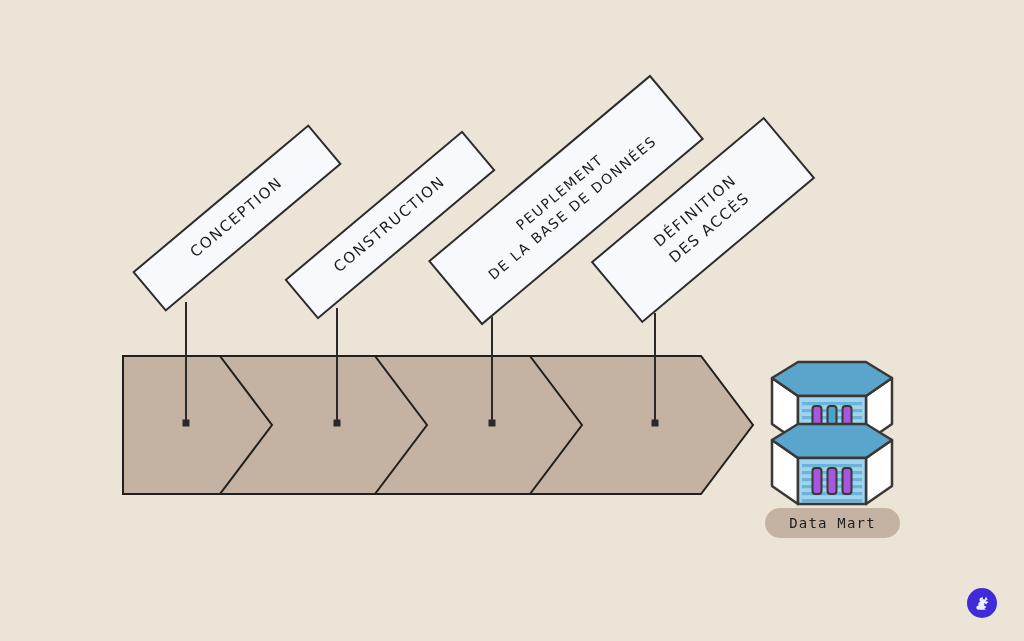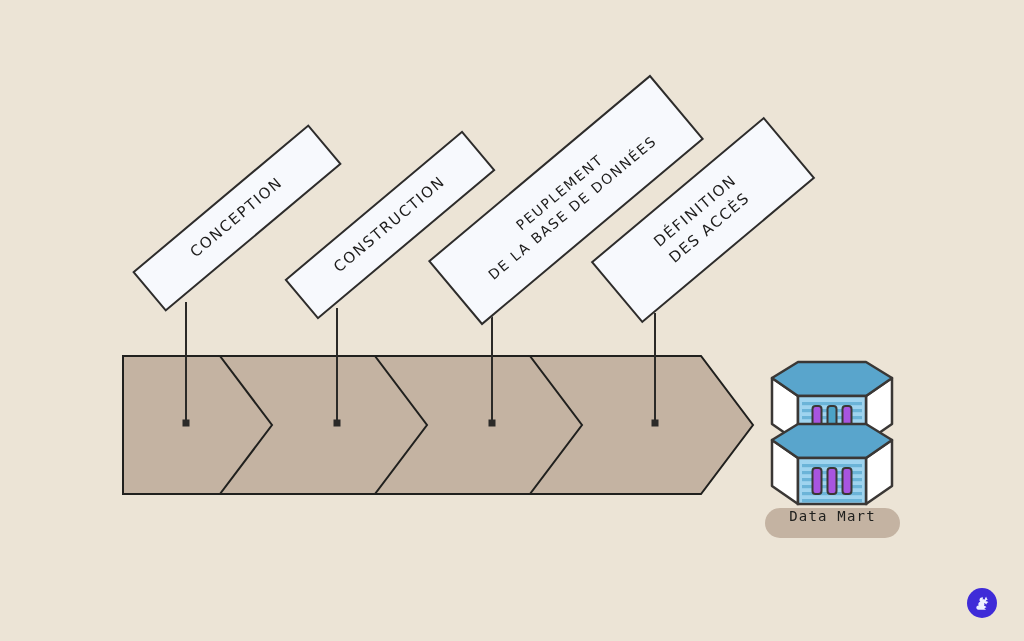--- a/index.html
+++ b/index.html
@@ -48,21 +48,21 @@
     white-space: pre-line;
     user-select: none;
   }
 
   
   .pill {
     position: absolute;
     background: #c4b3a2;
     border-radius: 999px;
     display: flex;
-    align-items: flex-start;
+    align-items: center;
     justify-content: center;
     color: #20201e;
     font-family: "DejaVu Sans Mono", monospace;
     font-size: 14px;
     letter-spacing: 1.2px;
     box-sizing: border-box;
     user-select: none;
   }
 
   

